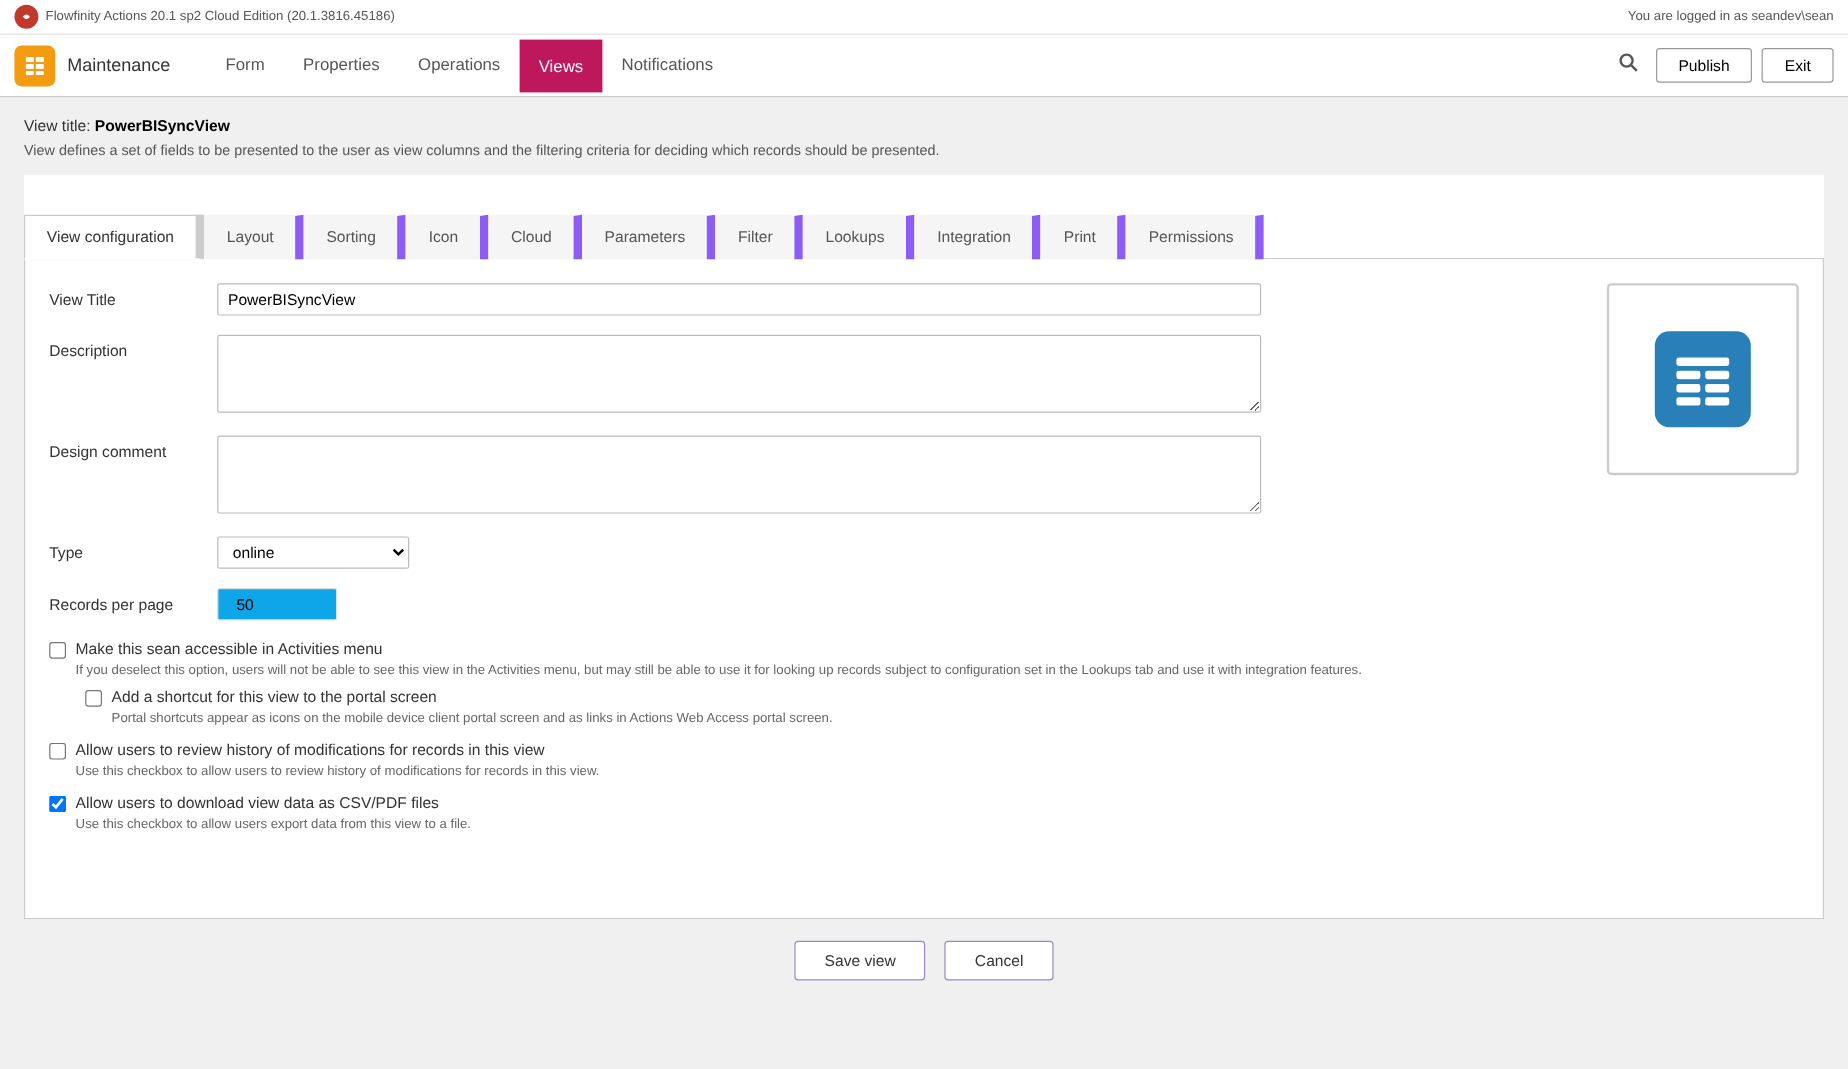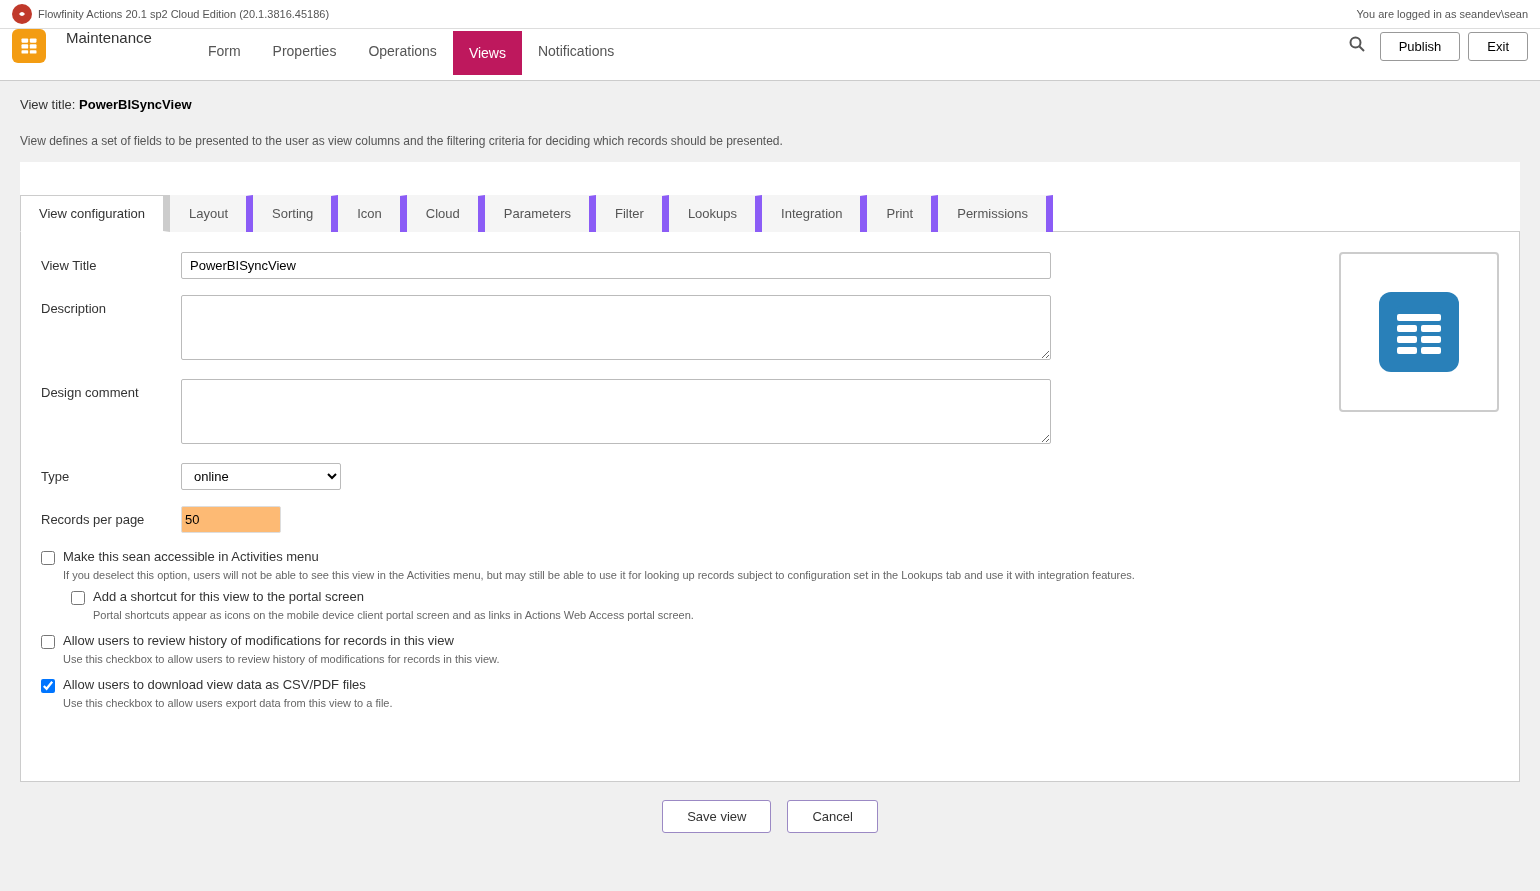--- a/index.html
+++ b/index.html
@@ -23,24 +23,23 @@
       border-radius: 50%;
       display: inline-flex; align-items: center; justify-content: center;
       font-size: 10px; color: white; font-weight: bold;
     }
 
     
     .nav-bar {
       background: #fff;
       border-bottom: 1px solid #ccc;
       display: flex;
-      align-items: flex-start;
+      align-items: center;
       padding: 0 12px;
       height: 52px;
-      gap: 10px;
     }
     .nav-app-icon {
       width: 34px; height: 34px;
       background: #f39c12;
       border-radius: 6px;
       display: flex; align-items: center; justify-content: center;
       margin-right: 10px;
     }
     .nav-app-icon svg { width: 20px; height: 20px; }
     .nav-title {
@@ -91,21 +90,21 @@
       border-radius: 3px;
     }
 
     
     .content-area {
       padding: 16px 20px 0 20px;
     }
     .view-title-text {
       font-size: 13px;
       color: #333;
-      margin-bottom: 22px;
+      margin-bottom: 6px;
     }
     .view-title-text strong {
       font-weight: bold;
       color: #000;
     }
     .view-desc {
       font-size: 12px;
       color: #555;
       margin-bottom: 14px;
     }
@@ -182,25 +181,25 @@
     .form-select {
       width: 160px;
       padding: 4px 8px;
       border: 1px solid #bbb;
       font-size: 13px;
       border-radius: 2px;
       background: #fff;
     }
     .form-input-sm {
       width: 100px;
-      padding: 5px 3px;
+      padding: 5px 15px;
       border: 1px solid #ddd;
       font-size: 13px;
       border-radius: 2px;
-      background: #fdba74;
+      background: #0ea5e9;
     }
 
     
     .icon-preview {
       width: 160px;
       min-width: 160px;
       height: 160px;
       border: 2px solid #ccc;
       border-radius: 4px;
       display: flex;

